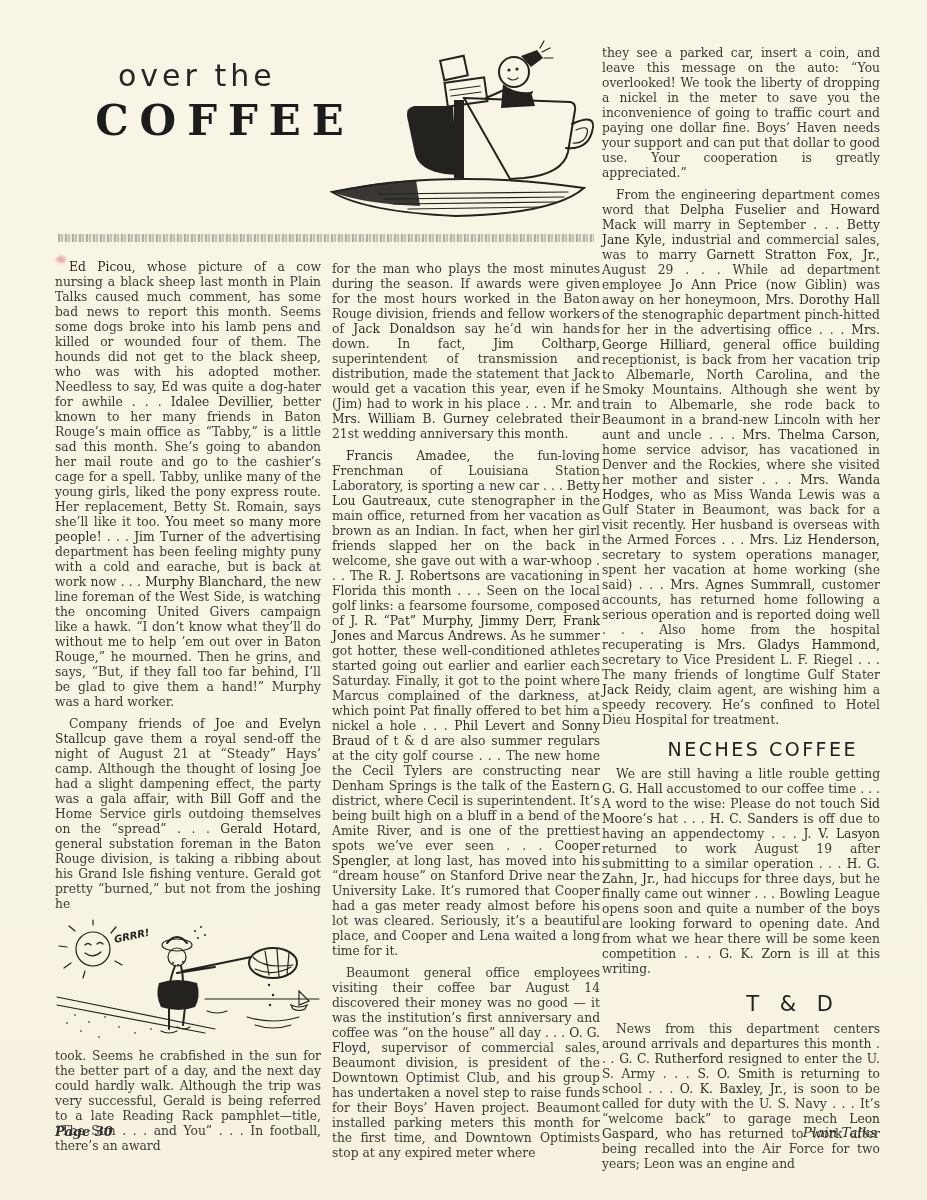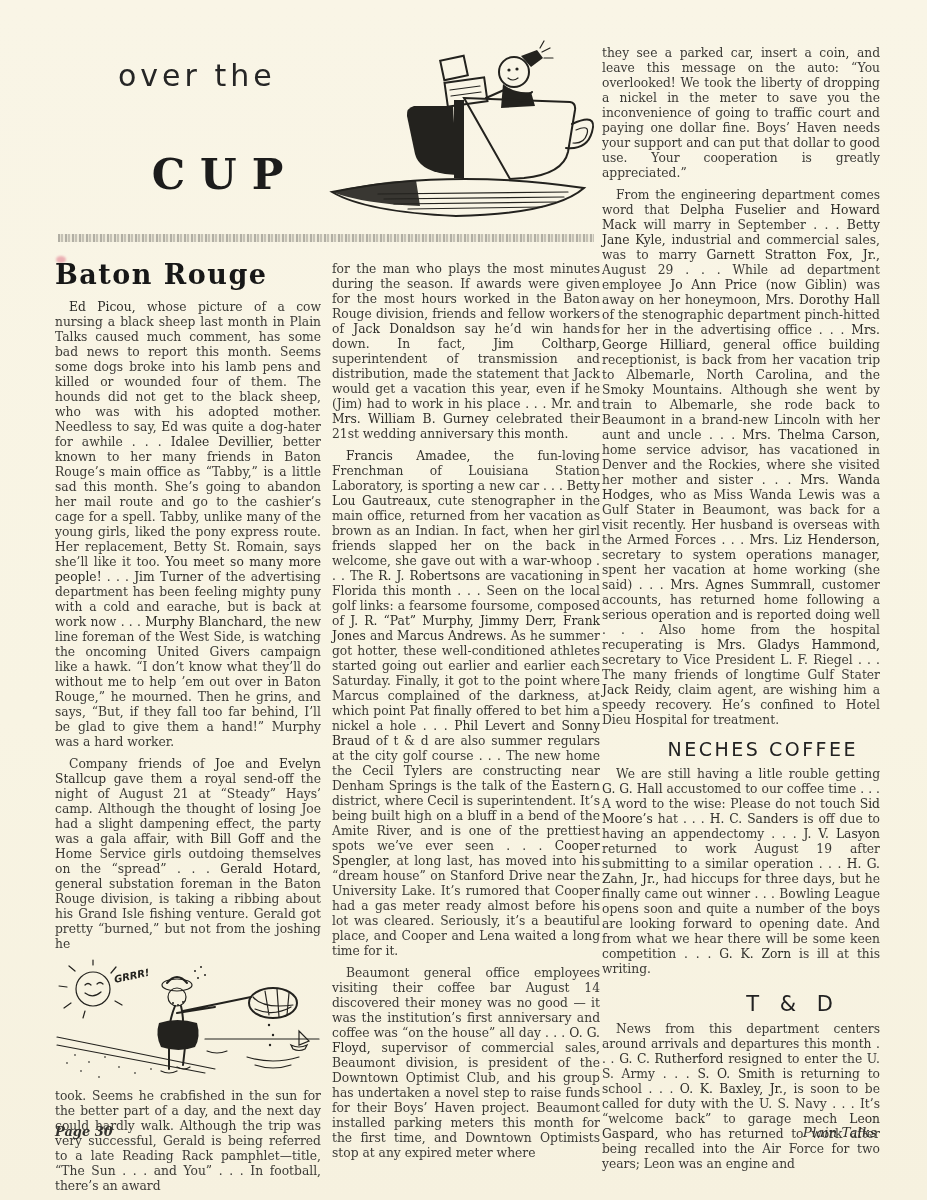--- a/index.html
+++ b/index.html
@@ -45,21 +45,21 @@
   svg .inkthin{stroke:#23221e;fill:none;stroke-width:1.2;stroke-linecap:round;}
   svg .fill{fill:#23221e;stroke:none;}
   svg text{font-family:"DejaVu Sans",sans-serif;}
 </style>
 </head>
 <body>
 
 <div class="page">
 
   <div class="kicker">over the</div>
-  <div class="title2">CUP</div>
+  <div class="title1">COFFEE</div>
 
   <svg class="cup-art" width="280" height="195" viewBox="0 0 280 195">
 
     <circle class="ink" cx="196" cy="32" r="15"></circle>
     <path class="fill" d="M203 16 l16 -6 l6 8 l-12 9 z"></path>
     <path class="inkthin" d="M224 12 l8 -4 M226 18 l9 0 M222 8 l4 -7"></path>
     <circle class="fill" cx="191" cy="30" r="1.6"></circle>
       <circle class="fill" cx="199" cy="29" r="1.6"></circle>
     <path class="inkthin" d="M190 38 q5 4 10 0"></path>
     <path class="fill" d="M185 44 q12 10 28 8 l4 14 l-34 2 z"></path>
@@ -79,21 +79,20 @@
 
     <path class="ink" fill="#faf6e8" d="M14 152 Q130 128 266 148 Q236 174 138 176 Q48 172 14 152 Z"></path>
     <path class="fill" d="M14 152 q40 -10 84 -12 l4 26 q-56 -2 -88 -14 z" opacity=".9"></path>
     <path class="inkthin" d="M60 154 L250 152 M66 159 L246 157 M76 164 L238 162 M90 169 L224 167"></path>
   </svg>
 
   <div class="hatch-rule"></div>
   <div class="artifact-red"></div>
 
   <div class="col" id="col1">
-    <h2 class="city">Baton Rouge</h2>
     <p class="para ind"><span class="b">Ed Picou,</span><span> whose picture of a cow nursing a black sheep last month in Plain Talks caused much comment, has some bad news to report this month. Seems some dogs broke into his lamb pens and killed or wounded four of them. The hounds did not get to the black sheep, who was with his adopted mother. Needless to say, Ed was quite a dog-hater for awhile . . . </span><span class="b">Idalee Devillier,</span><span> better known to her many friends in Baton Rouge’s main office as “Tabby,” is a little sad this month. She’s going to abandon her mail route and go to the cashier’s cage for a spell. Tabby, unlike many of the young girls, liked the pony express route. Her replacement, Betty St. Romain, says she’ll like it too. </span><span class="b">You meet so many more people!</span><span> . . . </span><span class="b">Jim Turner</span><span> of the advertising department has been feeling mighty puny with a cold and earache, but is back at work now . . . </span><span class="b">Murphy Blanchard,</span><span> the new line foreman of the West Side, is watching the oncoming United Givers campaign like a hawk. “I don’t know what they’ll do without me to help ’em out over in Baton Rouge,” he mourned. Then he grins, and says, “But, if they fall too far behind, I’ll be glad to give them a hand!” Murphy was a hard worker.</span></p>
     <p class="para ind"><span>Company friends of </span><span class="b">Joe</span><span> and </span><span class="b">Evelyn Stallcup</span><span> gave them a royal send-off the night of August 21 at “Steady” Hays’ camp. Although the thought of losing Joe had a slight dampening effect, the party was a gala affair, with </span><span class="b">Bill Goff</span><span> and the Home Service girls outdoing themselves on the “spread” . . . </span><span class="b">Gerald Hotard,</span><span> general substation foreman in the Baton Rouge division, is taking a ribbing about his Grand Isle fishing venture. Gerald got pretty “burned,” but not from the joshing he</span></p>
     <svg class="cartoon1" width="266" height="126" viewBox="0 0 266 126">
 
       <circle class="inkthin" cx="38" cy="30" r="17"></circle>
       <path class="inkthin" d="M30 26 q3 -3 6 0 M42 25 q3 -3 6 0 M30 34 q8 6 16 -1"></path>
       <path class="inkthin" d="M38 6 l0 -5 M20 12 l-6 -5 M12 28 l-8 -1 M16 44 l-7 5 M30 52 l-2 7 M56 14 l5 -6 M60 42 l7 4"></path>
       <text x="60" y="24" font-size="10" font-style="italic" font-weight="bold" fill="#23221e" transform="rotate(-12 60 24)">GRRR!</text>
 
       <path class="inkthin" d="M2 78 L160 110 M2 86 L150 114"></path>

